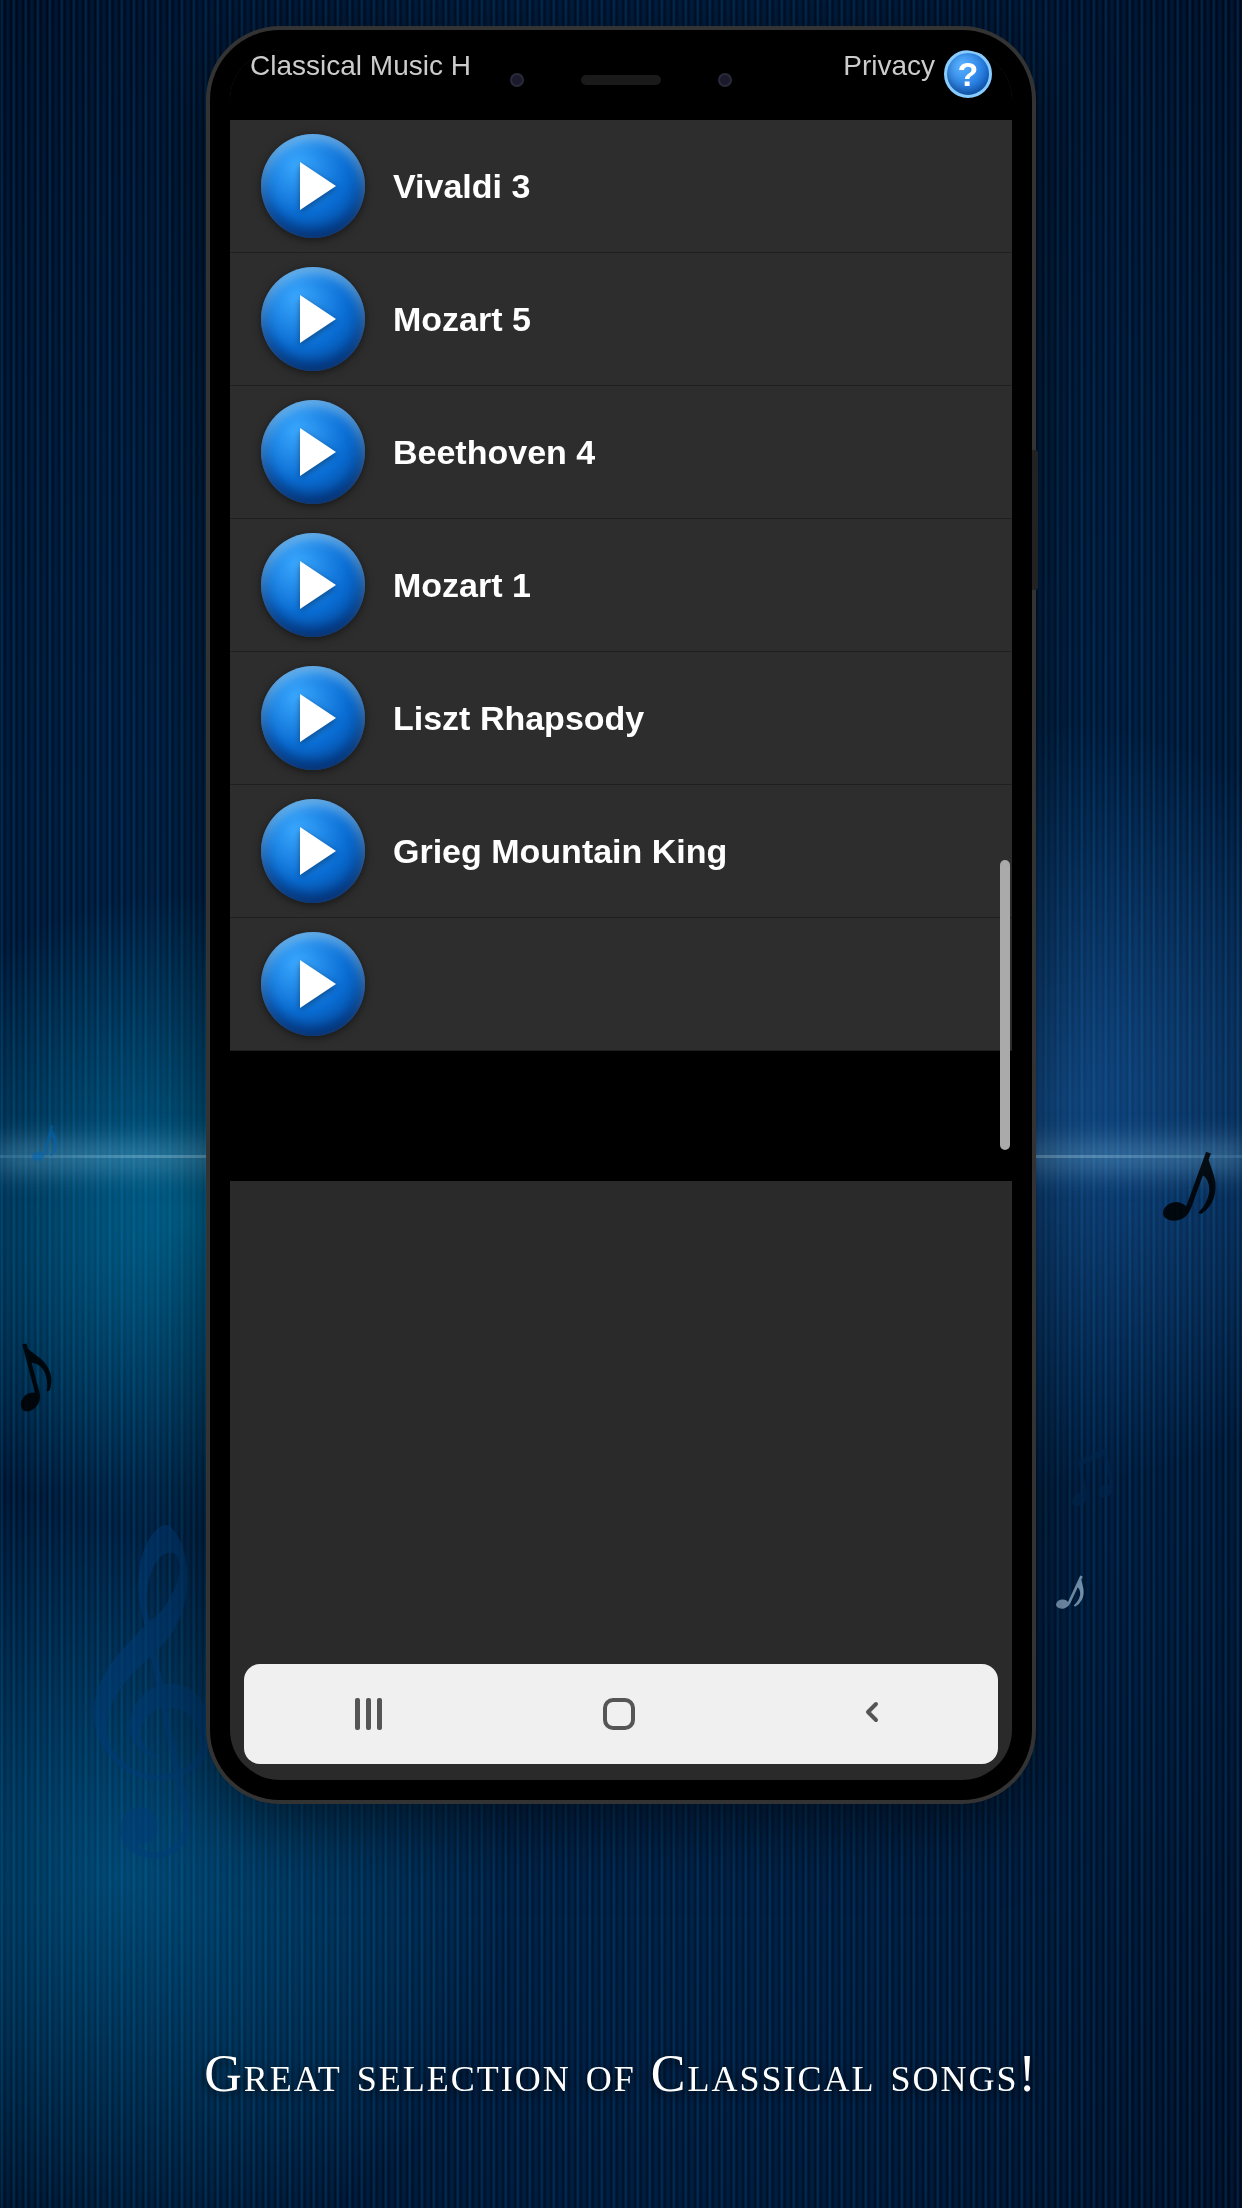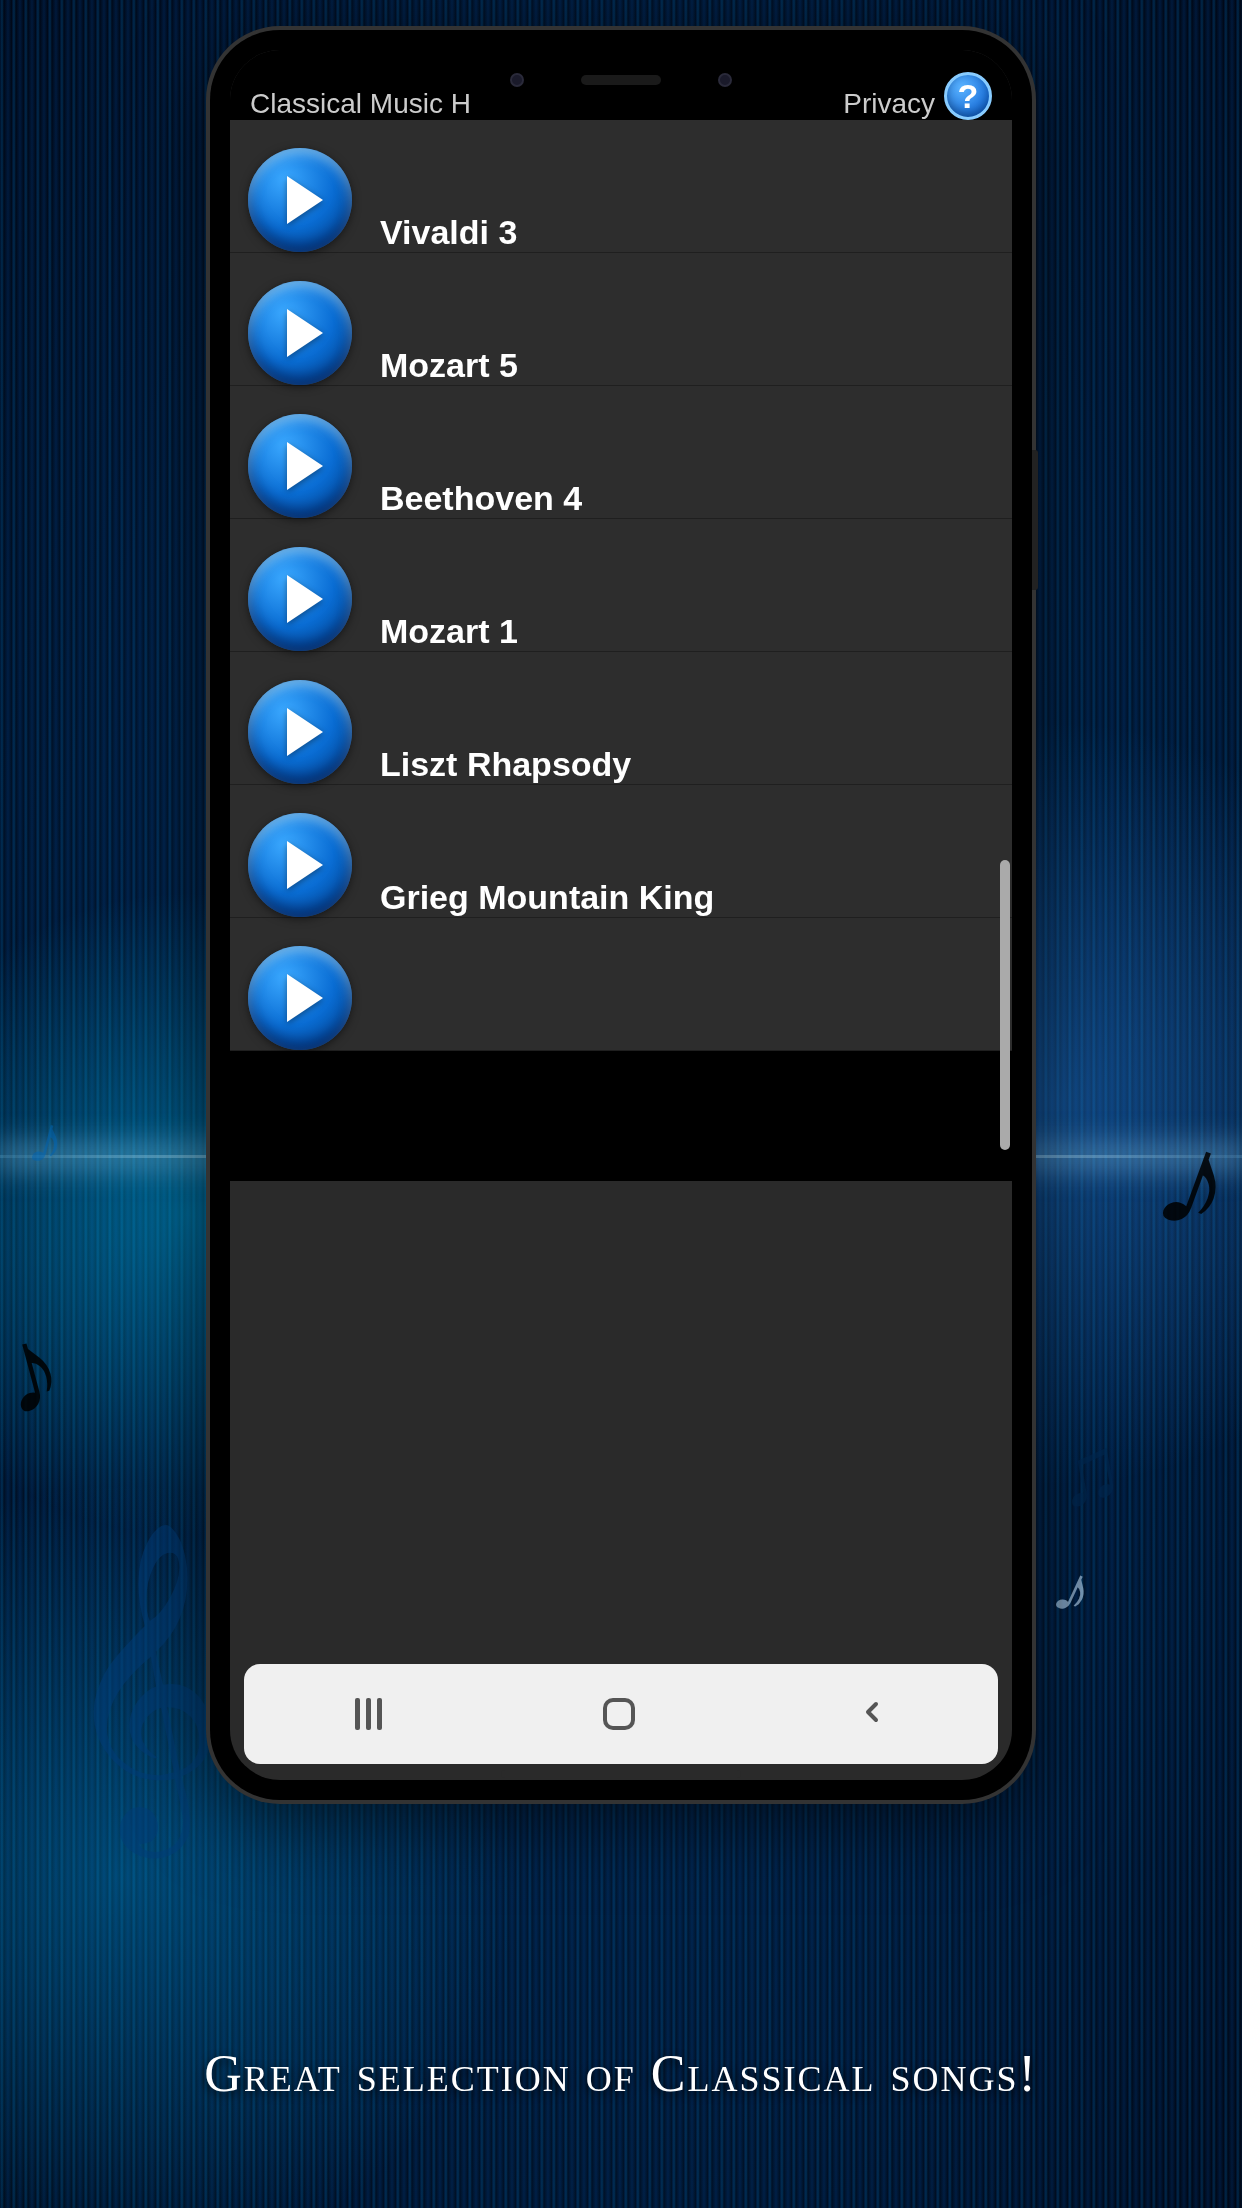--- a/index.html
+++ b/index.html
@@ -101,21 +101,21 @@
       height: 140px;
       background: #222;
       border-radius: 0 3px 3px 0;
     }
     
     
     .top-bar {
       height: 70px;
       background: #000;
       display: flex;
-      align-items: flex-end;
+      align-items: flex-start;
       padding: 0 20px;
       color: #ccc;
       font-size: 28px;
     }
     .top-title { flex: 1; white-space: nowrap; overflow: hidden; }
     .top-privacy { margin-right: 9px; }
     .help-icon {
       width: 48px; height: 48px;
       border-radius: 50%;
       background: radial-gradient(circle at 35% 30%, #5ab3ff, #0055cc);
@@ -130,22 +130,22 @@
     }
     
     
     .song-list {
       background: #2d2d2d;
       position: relative;
     }
     .song-item {
       height: 133px;
       display: flex;
-      align-items: flex-end;
-      padding: 0 18px;
+      align-items: center;
+      padding: 0 31px;
       border-bottom: 1px solid #1f1f1f;
     }
     .play-button {
       width: 104px; height: 104px;
       border-radius: 50%;
       background: radial-gradient(circle at 35% 30%, #3aa8ff 0%, #0a6dd4 50%, #003d8a 100%);
       box-shadow: inset 0 -8px 15px rgba(0,0,40,0.5), inset 0 6px 12px rgba(180,230,255,0.6), 0 2px 8px rgba(0,0,0,0.5);
       display: flex;
       align-items: center;
       justify-content: center;

